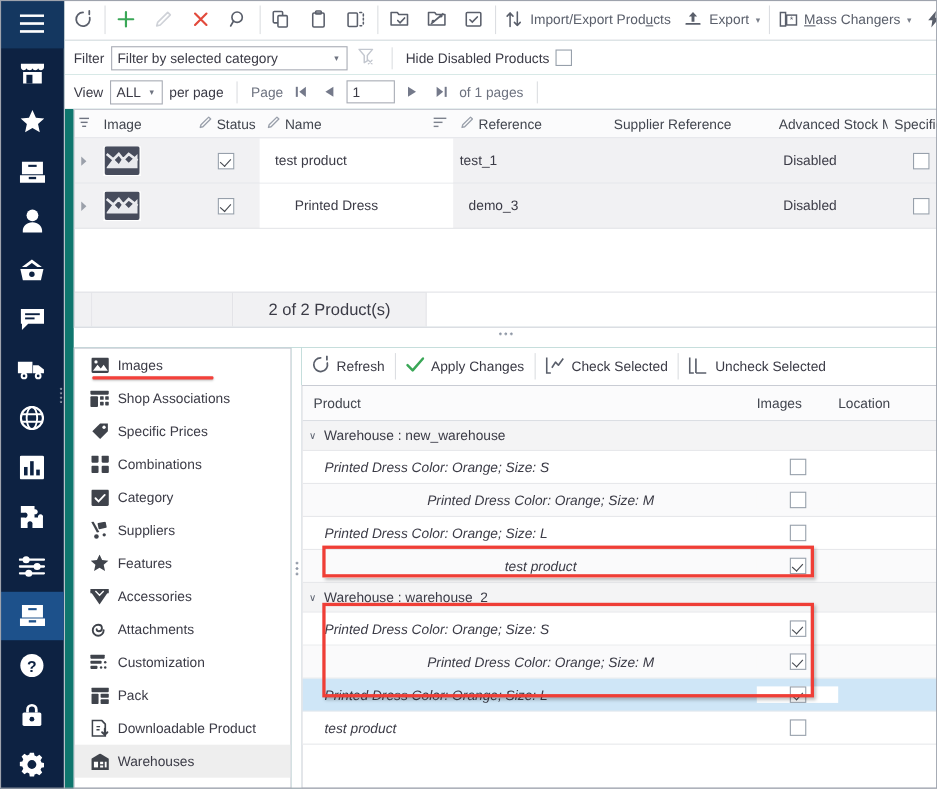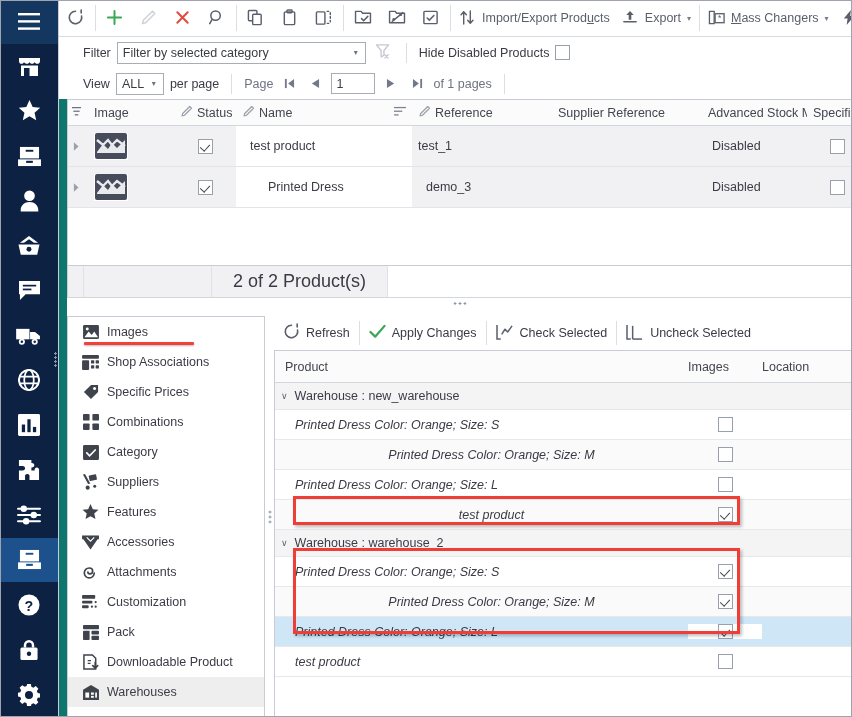--- a/index.html
+++ b/index.html
@@ -70,36 +70,36 @@
     margin:0 2px;flex:0 0 1px;
   }
   .tb-caret{font-size:8px;margin-left:1px;color:#7a7f8a;}
   .tb-label u{text-decoration:underline;}
   .tb-ic{width:18px;height:18px;display:inline-block;}
 
   
   .filter-row{
     height:31px;flex:0 0 31px;
     display:flex;align-items:center;
-    padding-left:24px;gap:6px;
+    padding-left:8px;gap:6px;
     background:#ffffff;
   }
   .lbl{color:#3b3b46;font-size:12.5px;}
   .combo{
     height:22px;border:1px solid #a8acb5;background:#fff;
     display:inline-flex;align-items:center;
     padding:0 0 0 5px;
     font-size:12.5px;color:#3b3b46;
     box-sizing:border-box;
   }
   .combo .cval{flex:1 1 auto;}
   .combo .carr{
     width:18px;text-align:center;color:#6e7380;font-size:8px;
   }
-  .combo-filter{width:249px;}
+  .combo-filter{width:215px;}
   .combo-view{width:48px;}
   .ic-btn{
     width:22px;height:22px;display:inline-flex;
     align-items:center;justify-content:center;color:#b9bdc6;
   }
   .chkbox{
     width:15px;height:15px;border:1px solid #97a0ab;background:#fff;
     display:inline-block;box-sizing:border-box;
     position:relative;
   }
@@ -165,21 +165,21 @@
     border:none;display:flex;align-items:center;justify-content:center;
   }
   .gfoot{
     height:31px;flex:0 0 31px;
     border-top:1px solid #c9ccd4;
     display:flex;align-items:stretch;background:#fff;
   }
   .gfoot .fc{
     display:flex;align-items:center;justify-content:center;
     background:#f1f1f3;border-right:1px solid #e1e2e6;
-    font-size:18px;color:#3b3b46;box-sizing:border-box;
+    font-size:15px;color:#3b3b46;box-sizing:border-box;
   }
 
   
   .hsplit{
     flex:0 0 18px;
     position:relative;
     border-top:1px solid #d3d6dc;
     margin-left:8px;
     background:#fff;
   }

